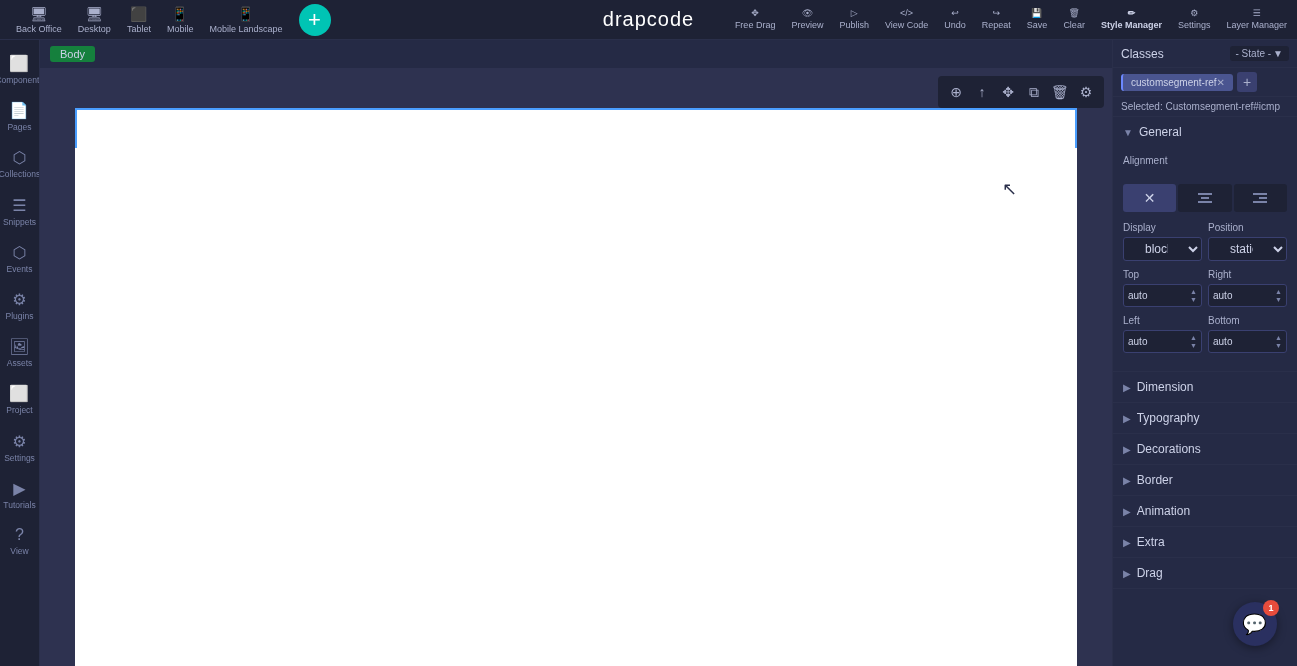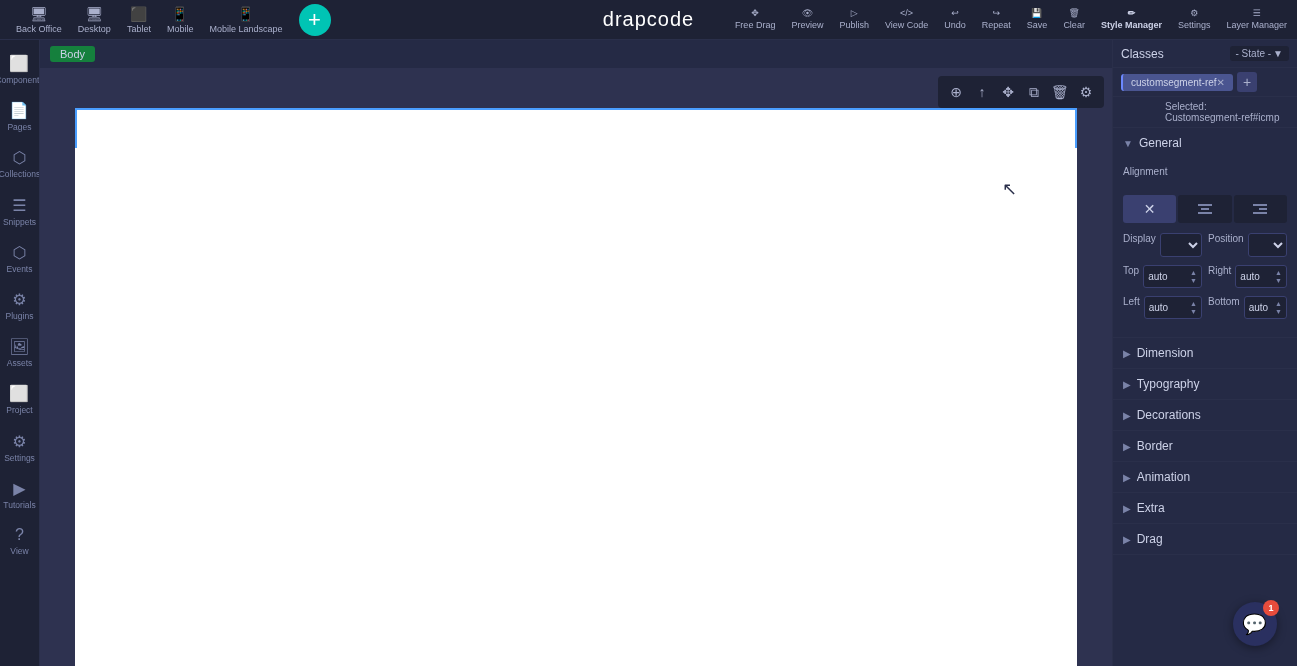--- a/index.html
+++ b/index.html
@@ -268,21 +268,21 @@
       align-items: center;
       justify-content: center;
     }
 
     .panel-selected-info {
       padding: 4px 8px;
       font-size: 10px;
       color: #7a83a8;
       border-bottom: 1px solid #2a2f4a;
     }
-    .panel-selected-info span { color: #aab0cc; margin-left: 44px; }
+    .panel-selected-info span { color: #aab0cc; }
 
     .panel-section {
       border-bottom: 1px solid #2a2f4a;
     }
     .panel-section-header {
       display: flex;
       align-items: center;
       gap: 6px;
       padding: 8px 10px;
       cursor: pointer;
@@ -324,21 +324,21 @@
 
     
     .two-col-row {
       display: flex;
       gap: 6px;
       margin-bottom: 8px;
     }
     .field-group {
       flex: 1;
       display: flex;
-      flex-direction: row;
+      flex-direction: column;
       gap: 4px;
     }
     .field-label {
       font-size: 10px;
       color: #aab0cc;
     }
     .field-select {
       background: #1e2235;
       border: 1px solid #3a4070;
       color: #cdd2e8;

